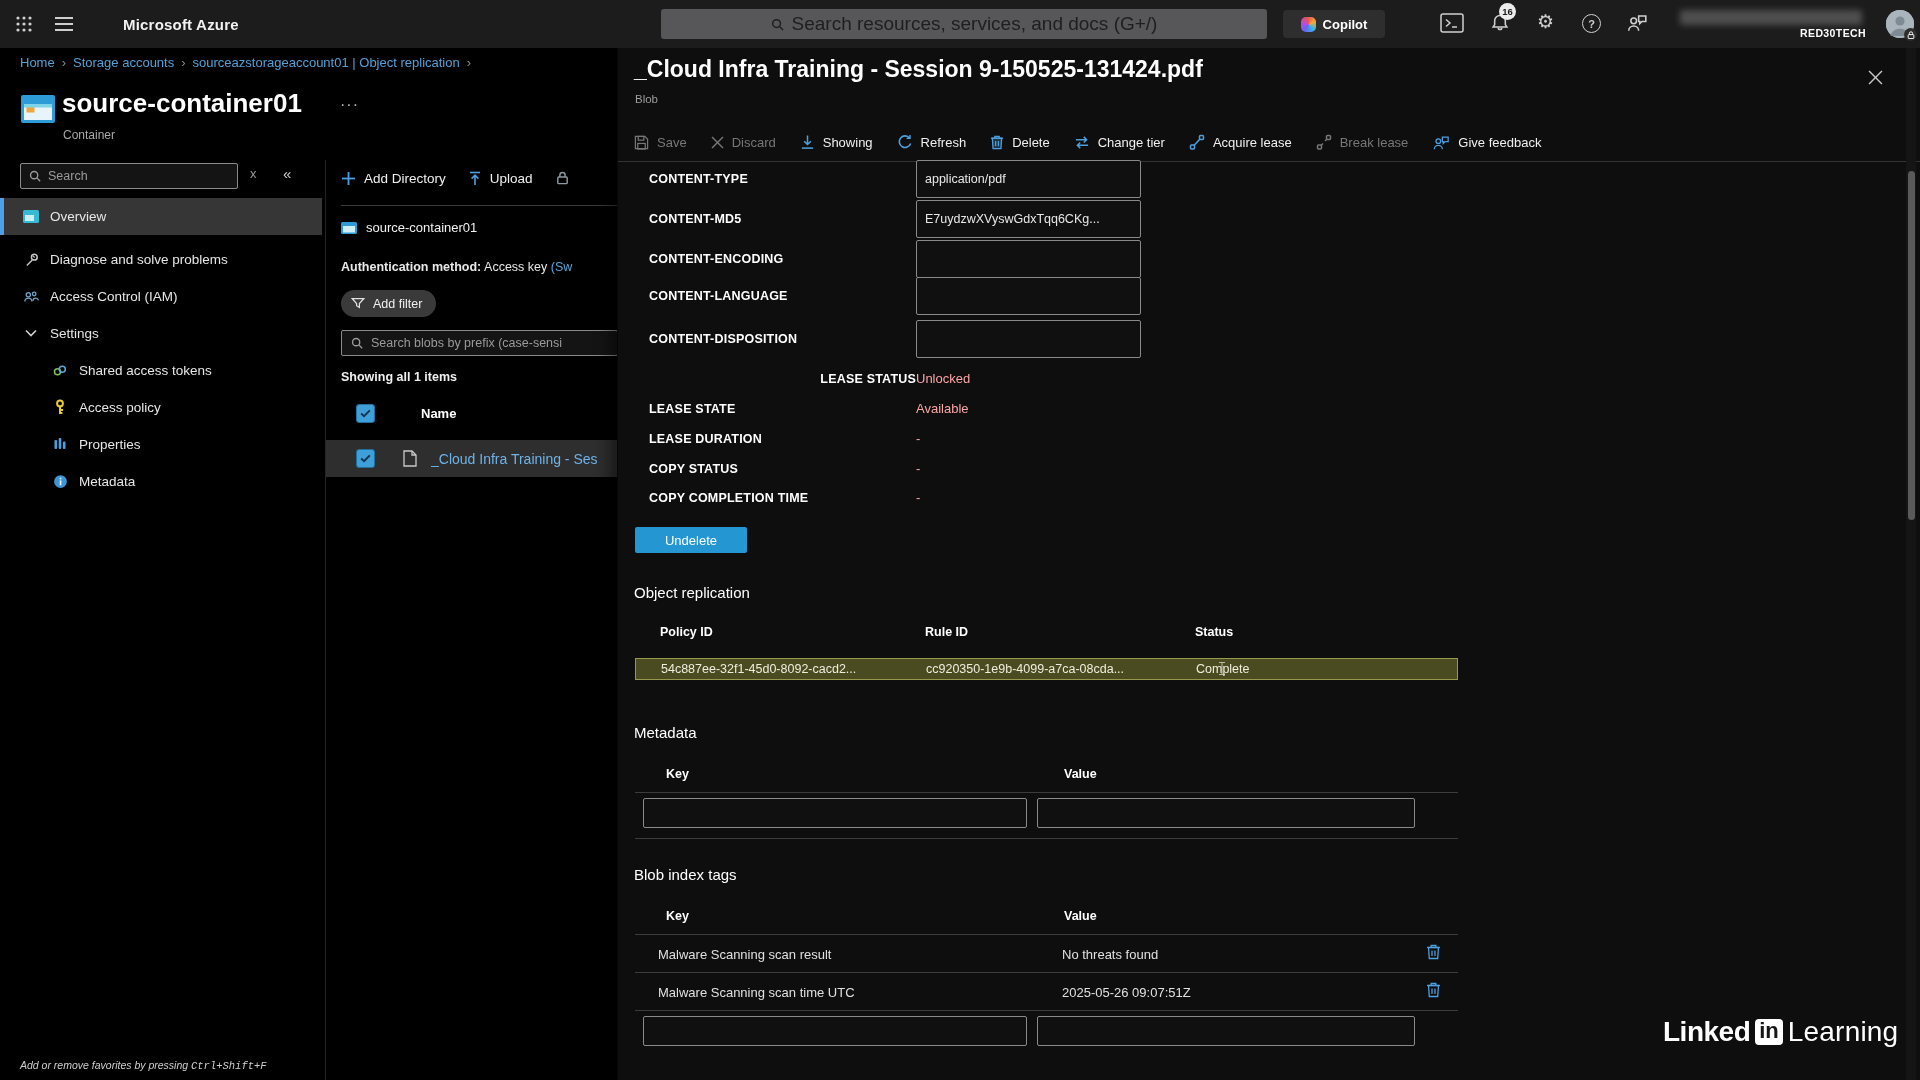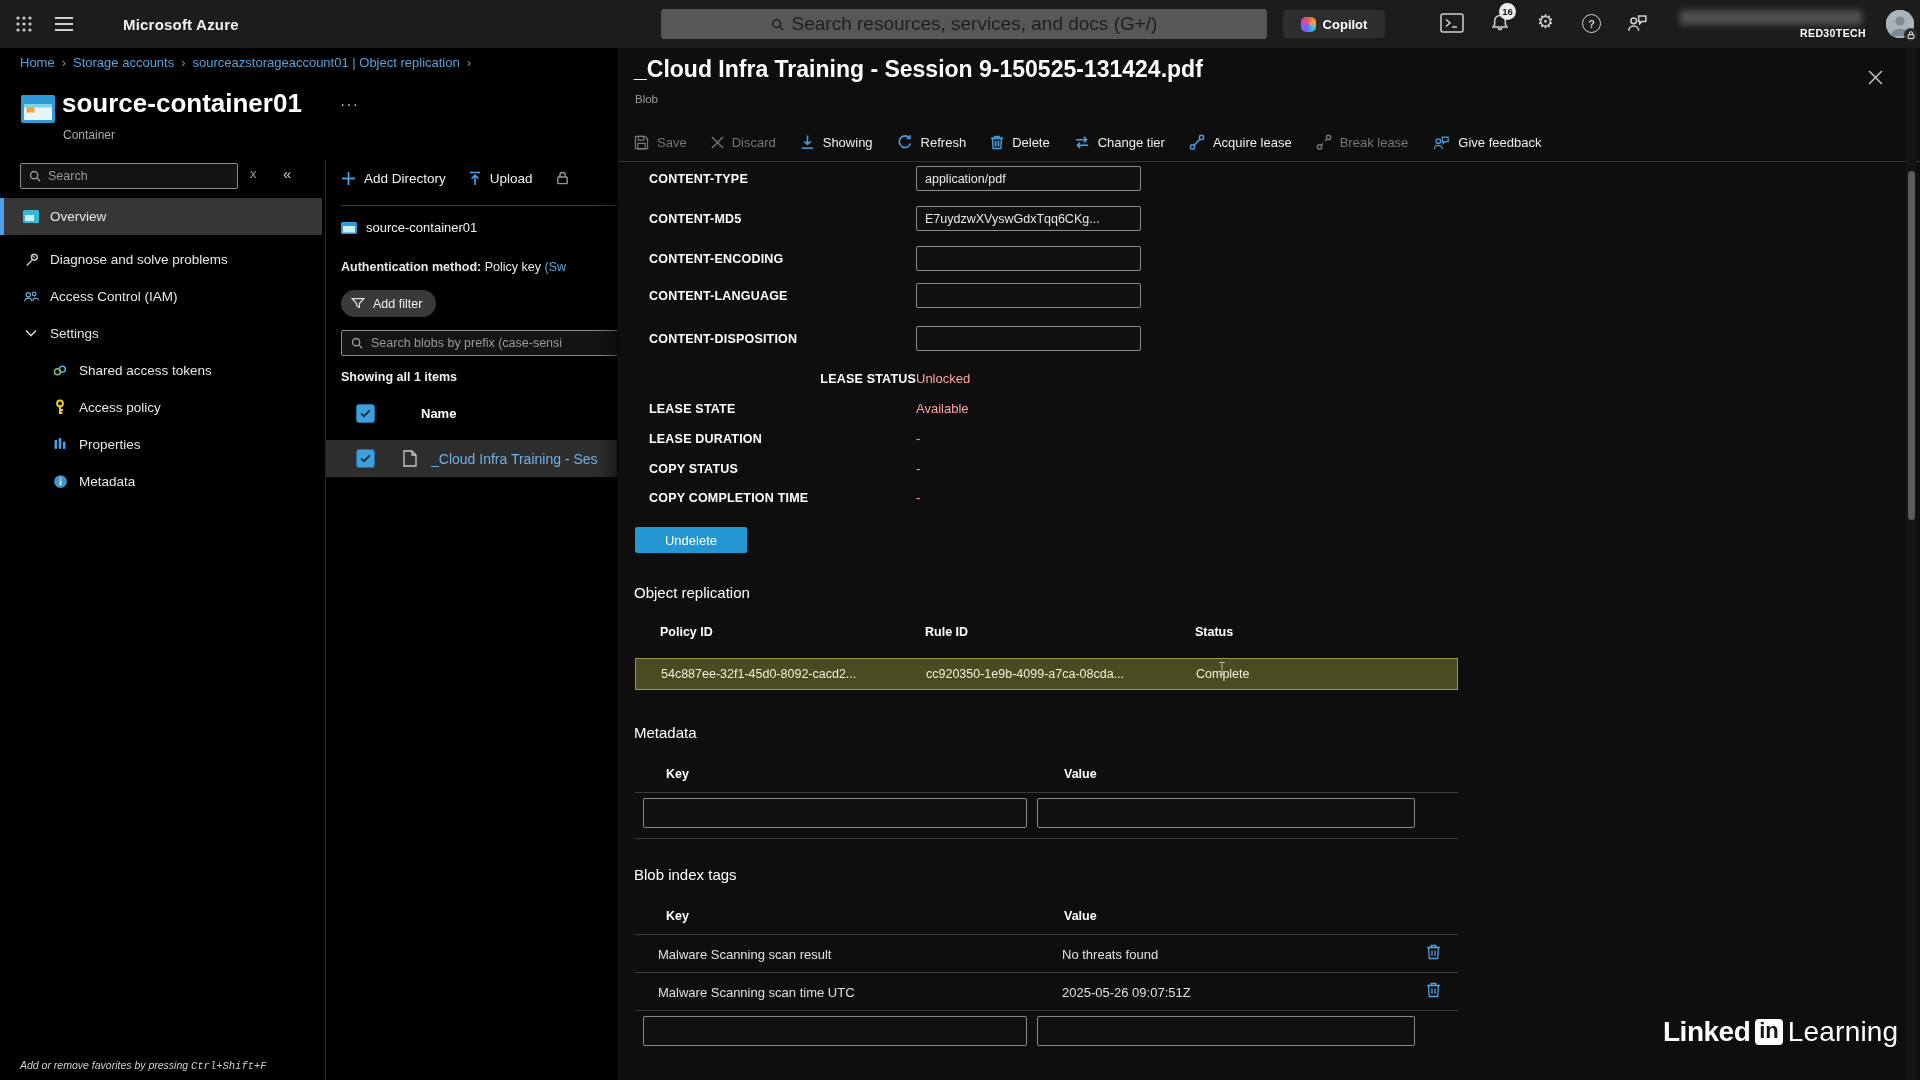--- a/index.html
+++ b/index.html
@@ -85,29 +85,29 @@
   .blade-sub{position:absolute;left:17px;top:45px;font-size:11.5px;color:#9d9d9d;}
   .blade-close{position:absolute;left:1246px;top:18px;width:22px;height:22px;display:flex;align-items:center;
          justify-content:center;cursor:pointer;color:#c9c9c9;}
   .blade-toolbar{position:absolute;left:16px;top:78px;height:32px;display:flex;align-items:center;gap:24px;}
   .cmd{display:flex;align-items:center;gap:8px;font-size:13px;color:#f0f0f0;cursor:pointer;white-space:nowrap;}
   .cmd.disabled{color:#777;cursor:default;}
   .blade-divider{position:absolute;left:0;top:113px;width:100%;height:1px;background:#333;}
 
   .prop-row{position:absolute;left:31px;height:25px;display:flex;align-items:center;}
   .prop-label{width:267px;font-size:12.5px;font-weight:bold;color:#fff;letter-spacing:.2px;}
-  .prop-input{width:225px;height:25px;background:#101010;border:1px solid #8a8a8a;border-radius:2px;color:#e8e8e8;
+  .prop-input{width:225px;height:38px;background:#101010;border:1px solid #8a8a8a;border-radius:2px;color:#e8e8e8;
         font-size:12.5px;padding:0 8px;box-sizing:border-box;font-family:inherit;}
   .prop-text{font-size:13px;color:#fca5a5;}
   .undelete{position:absolute;left:17px;top:479px;width:112px;height:26px;background:#2496d2;border:none;border-radius:2px;
         color:#fff;font-size:13px;font-family:inherit;cursor:pointer;}
 
   .section-h{position:absolute;left:16px;font-size:15px;color:#fff;}
   .th{position:absolute;font-size:12.5px;font-weight:bold;color:#fff;}
-  .or-row{position:absolute;left:17px;top:610px;width:823px;height:32px;background:#4b4b21;
+  .or-row{position:absolute;left:17px;top:610px;width:823px;height:22px;background:#4b4b21;
         border:1px solid #99994d;box-sizing:border-box;display:flex;align-items:center;cursor:pointer;}
   .or-cell{position:absolute;font-size:12.5px;color:#eeeedd;white-space:nowrap;}
   .hr-line{position:absolute;left:17px;width:823px;height:1px;background:#3c3c3c;}
   .kv-input{position:absolute;height:30px;background:#101010;border:1px solid #8a8a8a;border-radius:2px;color:#e8e8e8;
         font-size:12.5px;padding:0 8px;box-sizing:border-box;font-family:inherit;}
   .tag-cell{position:absolute;font-size:13px;color:#e0e0e0;white-space:nowrap;}
   .trash-btn{position:absolute;left:808px;width:20px;height:22px;cursor:pointer;}
 
   .scrollbar{position:absolute;left:1288px;top:0;width:10px;height:100%;background:#151515;}
   .scroll-thumb{position:absolute;left:1.5px;top:123px;width:7px;height:349px;background:#5a5a5a;border-radius:4px;cursor:grab;}
@@ -373,21 +373,21 @@
       <div class="mini-container-row">
         <svg width="16" height="14" viewBox="0 0 16 14">
           <rect x="0" y="1" width="16" height="12" rx="1.5" fill="#2e9bd6"></rect>
             <rect x="2" y="5" width="12" height="6.5" fill="#cdeff6"></rect>
           </svg>
         <span>source-container01</span>
       </div>
 
       <div class="mini-auth">
         <b>Authentication method:</b>
-        <span>Policy key</span>
+        <span>Access key</span>
         <span class="link-blue">(Sw</span>
       </div>
 
       <div class="add-filter">
         <svg width="14" height="13" viewBox="0 0 16 14" fill="none" stroke="#e0e0e0" stroke-width="1.4">
           <path d="M1.5 1.5h13L9.6 7v4.5L6.4 9.6V7z"></path>
           </svg>
         <span>Add filter</span>
       </div>
 

